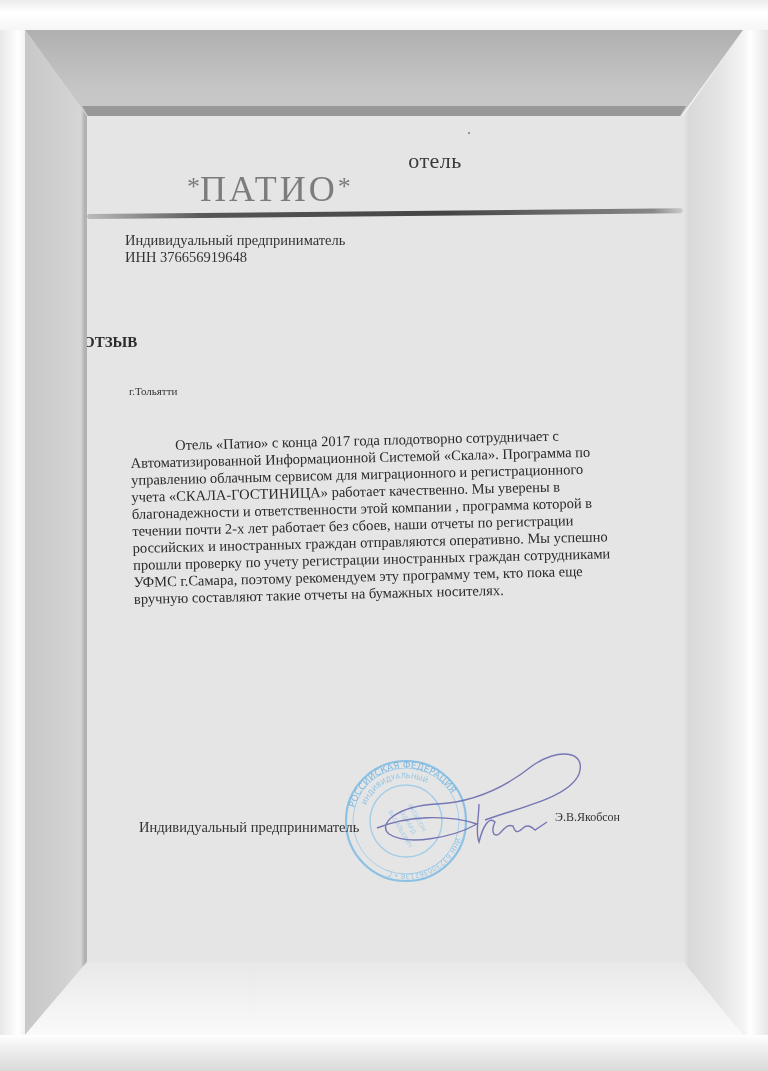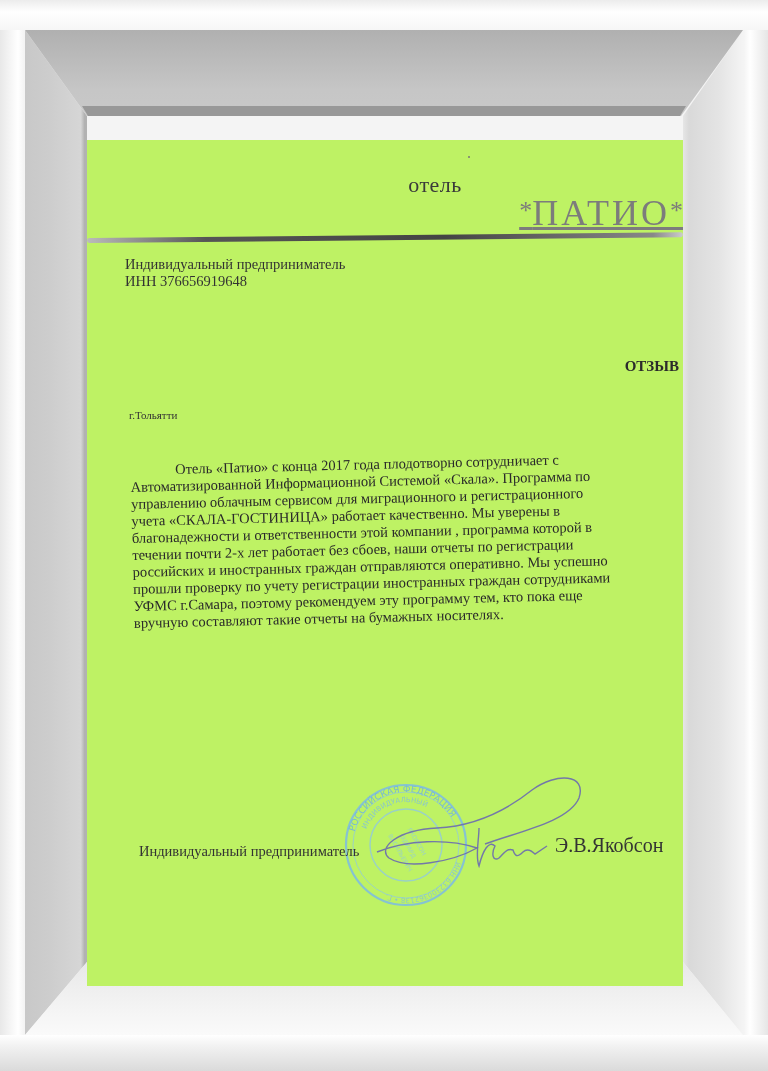--- a/index.html
+++ b/index.html
@@ -44,64 +44,63 @@
       background: linear-gradient(180deg, #e8e8e8 0%, #f3f3f3 60%, #fafafa 100%);
       clip-path: polygon(62px 0, calc(100% - 60px) 0, 100% 100%, 0 100%);
     }
     .frame-bottom {
       position: absolute; left: 0; top: 1035px; width: 768px; height: 36px;
       background: linear-gradient(180deg, #ffffff 0%, #f2f2f2 30%, #dadada 100%);
     }
     
     .doc {
       position: absolute; left: 87px; top: 116px; width: 596px; height: 846px;
-      background: #bef264; overflow: hidden;
+      background: #e5e5e5; overflow: hidden;
       color: #2a2a2a;
-      margin-top: 24px;
     }
     .logo-small {
       position: absolute; left: 0; width: 596px; top: 32px;
       text-align: center; font-size: 22px; color: #3a3a3a; letter-spacing: 0.5px;
       padding-left: 100px; box-sizing: border-box;
     }
     .logo-big {
       position: absolute; left: 0; width: 596px; top: 52px;
-      text-align: right; font-size: 36px; color: #7c7c7c; letter-spacing: 3px;
-      padding-left: 100px; box-sizing: border-box; text-decoration: underline;
+      text-align: left; font-size: 36px; color: #7c7c7c; letter-spacing: 3px;
+      padding-left: 100px; box-sizing: border-box;
     }
     .logo-big .star { font-size: 26px; vertical-align: 6px; letter-spacing: 0; }
     .rule2 {
       position: absolute; left: 0; top: 98px; width: 596px; height: 5px;
       background: linear-gradient(90deg, #bbb 0%, #555 20%, #444 60%, #888 95%, #ccc 100%);
       transform: rotate(-0.55deg); transform-origin: left center;
       border-radius: 3px;
     }
     .header-block {
       position: absolute; left: 38px; top: 116px; font-size: 14.5px; line-height: 17px; color: #333;
     }
     .title {
-      position: absolute; left: 0; width: 596px; top: 218px; text-align: right;
+      position: absolute; left: 0; width: 596px; top: 218px; text-align: left;
       font-weight: bold; font-size: 15px; color: #2b2b2b; padding-left: 0;
     }
     .title span { position: relative; left: -4px; }
     .city {
       position: absolute; left: 42px; top: 269px; font-size: 11px; color: #333;
     }
     .body-text {
       position: absolute; left: 43px; top: 322px; width: 540px;
       font-size: 14.5px; line-height: 17px; color: #2a2a2a;
       transform: rotate(-1.4deg); transform-origin: left top;
     }
     .body-text .line { white-space: nowrap; display: block; }
     .body-text .line.indent { padding-left: 45px; }
     .sign-label {
       position: absolute; left: 52px; top: 703px; font-size: 14.5px; color: #333;
     }
     .sign-name {
-      position: absolute; left: 468px; top: 694px; font-size: 20px; color: #333;
+      position: absolute; left: 468px; top: 694px; font-size: 12px; color: #333;
     }
     .stamp {
       position: absolute; left: 254px; top: 640px; width: 130px; height: 130px;
     }
     .signature {
       position: absolute; left: 280px; top: 630px; width: 230px; height: 110px;
     }
     .speck { position: absolute; width: 2px; height: 2px; background: #777; border-radius: 1px; }
   </style>
 </head>

